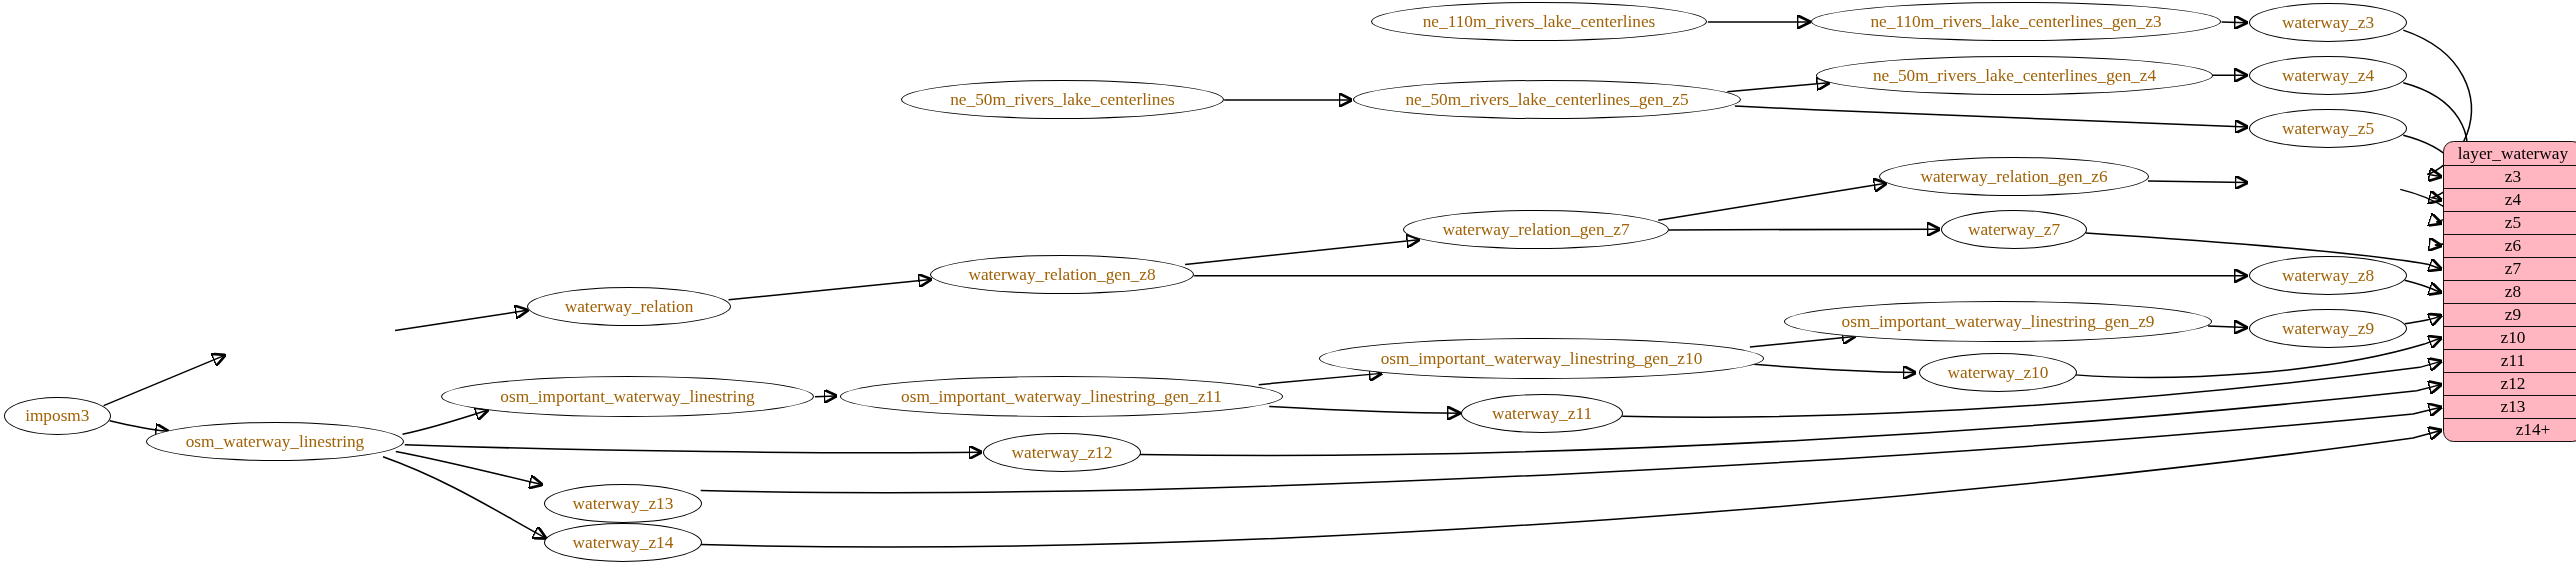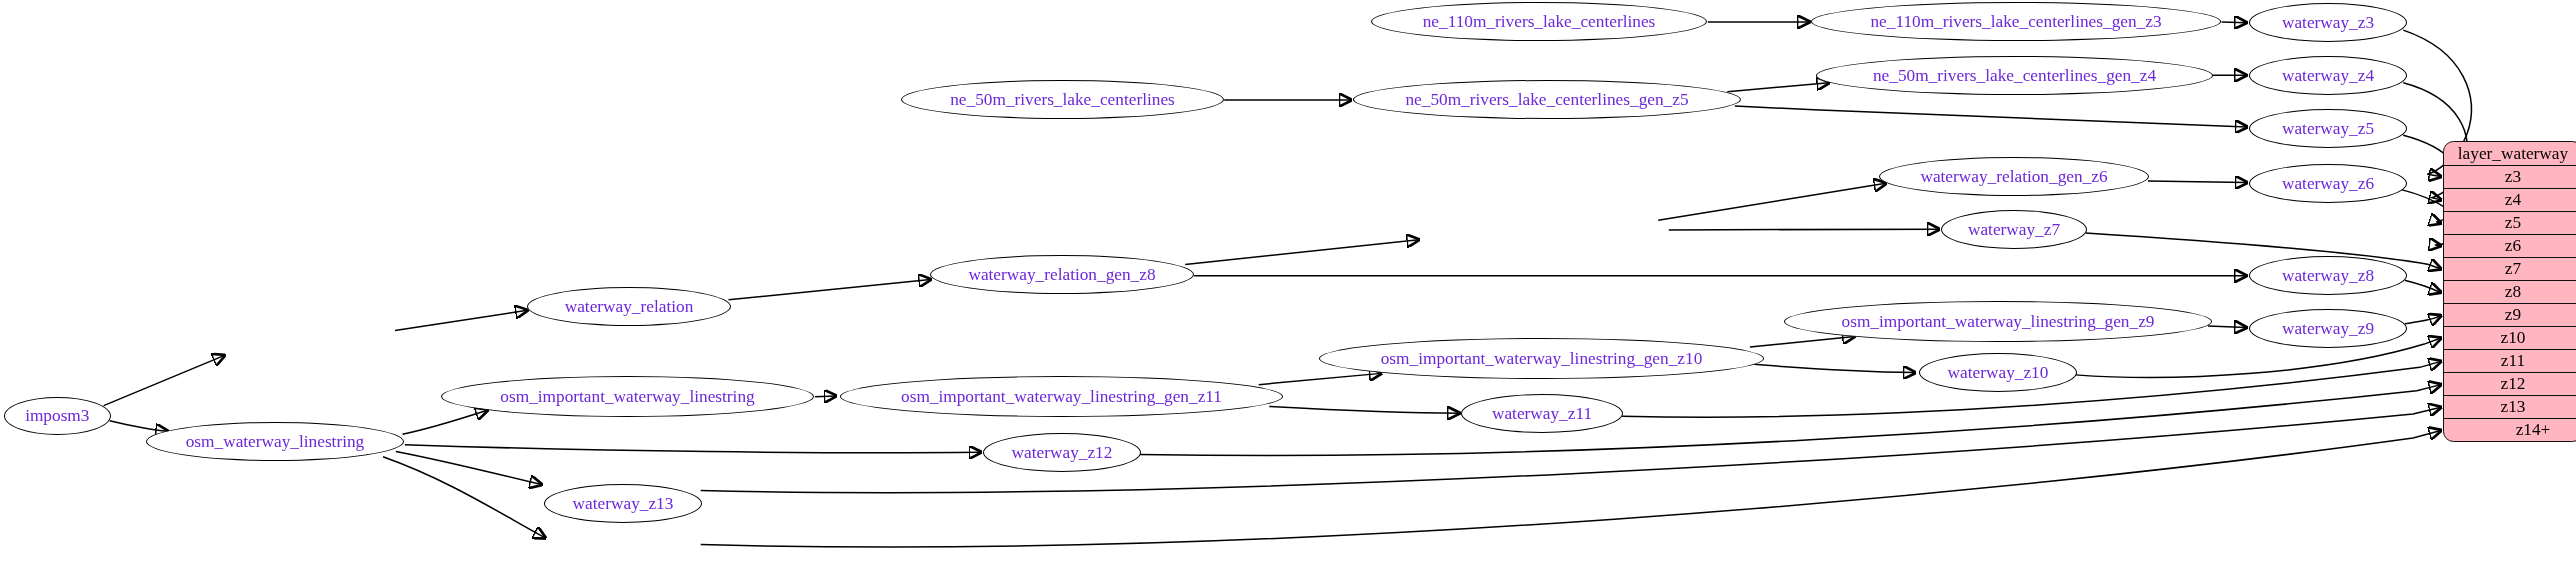--- a/index.html
+++ b/index.html
@@ -7,21 +7,21 @@
     width:2576px;height:565px;position:relative;overflow:hidden;
     background:#ffffff;
     font-family:"Liberation Serif","DejaVu Serif",serif;
   }
   #edges-layer{position:absolute;left:0;top:0;width:2576px;height:565px;}
   #edges-layer path{fill:none;stroke:#000000;stroke-width:2px;}
   #nodes-layer{position:absolute;left:0;top:0;width:2576px;height:565px;}
   .node{
     position:absolute;background:#ffffff;border:1.5px solid #000000;border-radius:50%;
     display:flex;align-items:center;justify-content:center;
-    font-size:17.3px;color:#6d28d9;white-space:nowrap;box-sizing:border-box;
+    font-size:17.3px;color:#a16207;white-space:nowrap;box-sizing:border-box;
   }
   #layer-table{
     position:absolute;left:2443px;top:141px;width:140px;height:301px;
     background:#ffb6c1;border:1.5px solid #101010;border-radius:10.5px;
     overflow:hidden;display:flex;flex-direction:column;box-sizing:border-box;
     font-size:17.3px;color:#000000;
   }
   #layer-table .thead{
     flex:0 0 23px;border-bottom:1.5px solid #101010;
     display:flex;align-items:center;justify-content:center;
@@ -89,37 +89,43 @@
     </div>
     <div class="node" style="left: 441px; top: 376px; width: 373px; height: 41px;">
       <span>osm_important_waterway_linestring</span>
     </div>
     <div class="node" style="left: 527px; top: 287px; width: 204px; height: 39px;">
       <span>waterway_relation</span>
     </div>
     <div class="node" style="left: 544px; top: 484px; width: 158px; height: 39px;">
       <span>waterway_z13</span>
     </div>
+    <div class="node" style="left: 544px; top: 523px; width: 158px; height: 39px;">
+      <span>waterway_z14</span>
+    </div>
     <div class="node" style="left: 901px; top: 80px; width: 323px; height: 39px;">
       <span>ne_50m_rivers_lake_centerlines</span>
     </div>
     <div class="node" style="left: 930px; top: 255px; width: 264px; height: 39px;">
       <span>waterway_relation_gen_z8</span>
     </div>
     <div class="node" style="left: 840px; top: 376px; width: 443px; height: 41px;">
       <span>osm_important_waterway_linestring_gen_z11</span>
     </div>
     <div class="node" style="left: 983px; top: 433px; width: 158px; height: 39px;">
       <span>waterway_z12</span>
     </div>
     <div class="node" style="left: 1371px; top: 2.3px; width: 336px; height: 39px;">
       <span>ne_110m_rivers_lake_centerlines</span>
     </div>
     <div class="node" style="left: 1353px; top: 80px; width: 388px; height: 39px;">
       <span>ne_50m_rivers_lake_centerlines_gen_z5</span>
+    </div>
+    <div class="node" style="left: 1403px; top: 210px; width: 266px; height: 39px;">
+      <span>waterway_relation_gen_z7</span>
     </div>
     <div class="node" style="left: 1319px; top: 338px; width: 445px; height: 41px;">
       <span>osm_important_waterway_linestring_gen_z10</span>
     </div>
     <div class="node" style="left: 1461px; top: 394px; width: 162px; height: 39px;">
       <span>waterway_z11</span>
     </div>
     <div class="node" style="left: 1811px; top: 2.3px; width: 410px; height: 39px;">
       <span>ne_110m_rivers_lake_centerlines_gen_z3</span>
     </div>
@@ -140,23 +146,20 @@
     </div>
     <div class="node" style="left: 2249px; top: 3px; width: 158px; height: 39px;">
       <span>waterway_z3</span>
     </div>
     <div class="node" style="left: 2249px; top: 56px; width: 158px; height: 39px;">
       <span>waterway_z4</span>
     </div>
     <div class="node" style="left: 2249px; top: 109px; width: 158px; height: 39px;">
       <span>waterway_z5</span>
     </div>
-    <div class="node" style="left: 2249px; top: 164px; width: 158px; height: 39px;">
-      <span>waterway_z6</span>
-    </div>
     <div class="node" style="left: 2249px; top: 256px; width: 158px; height: 39px;">
       <span>waterway_z8</span>
     </div>
     <div class="node" style="left: 2249px; top: 309px; width: 158px; height: 39px;">
       <span>waterway_z9</span>
     </div>
   </div>
 
 <div id="layer-table">
   <div class="thead">layer_waterway</div>

